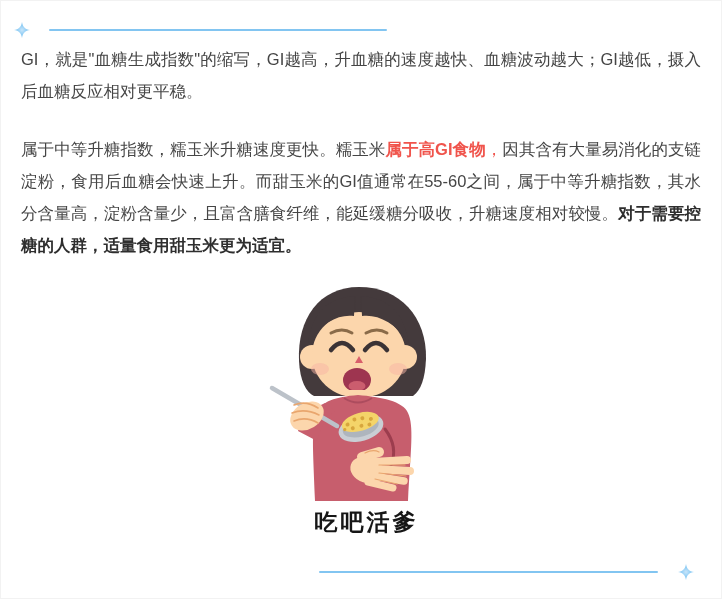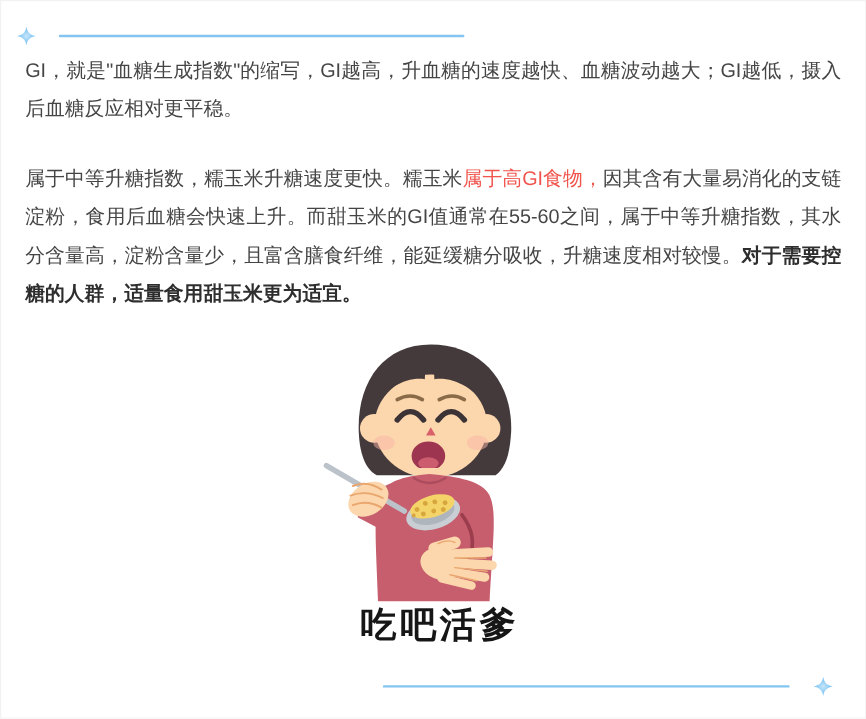--- a/index.html
+++ b/index.html
@@ -18,26 +18,26 @@
   .para{
     position:absolute;left:20px;right:20px;margin:0;
     font-size:16.5px;line-height:32px;color:#454545;
     text-align:justify;text-justify:inter-ideograph;
   }
   #para1{top:42px;}
   #para2{top:132px;}
   .seg{color:inherit;}
   .seg.bold{font-weight:bold;color:#2e2e2e;}
   .seg.red{color:#f0544c;}
-  .seg.red.bold{color:#f0544c;font-weight:normal;}
+  .seg.red.bold{color:#f0544c;font-weight:bold;}
   #figure{position:absolute;left:266px;top:284px;width:160px;height:218px;}
   #caption{
     position:absolute;left:0;right:0;top:499px;margin:0;
     text-align:center;padding-left:11px;
-    font-size:30px;line-height:44px;font-weight:bold;color:#161616;
+    font-size:23px;line-height:44px;font-weight:bold;color:#161616;
     letter-spacing:3px;
   }
 </style>
 </head>
 <body>
 
 <div id="page">
 
   <div class="decor decor-top">
     <svg class="sparkle" viewBox="0 0 16 16">

